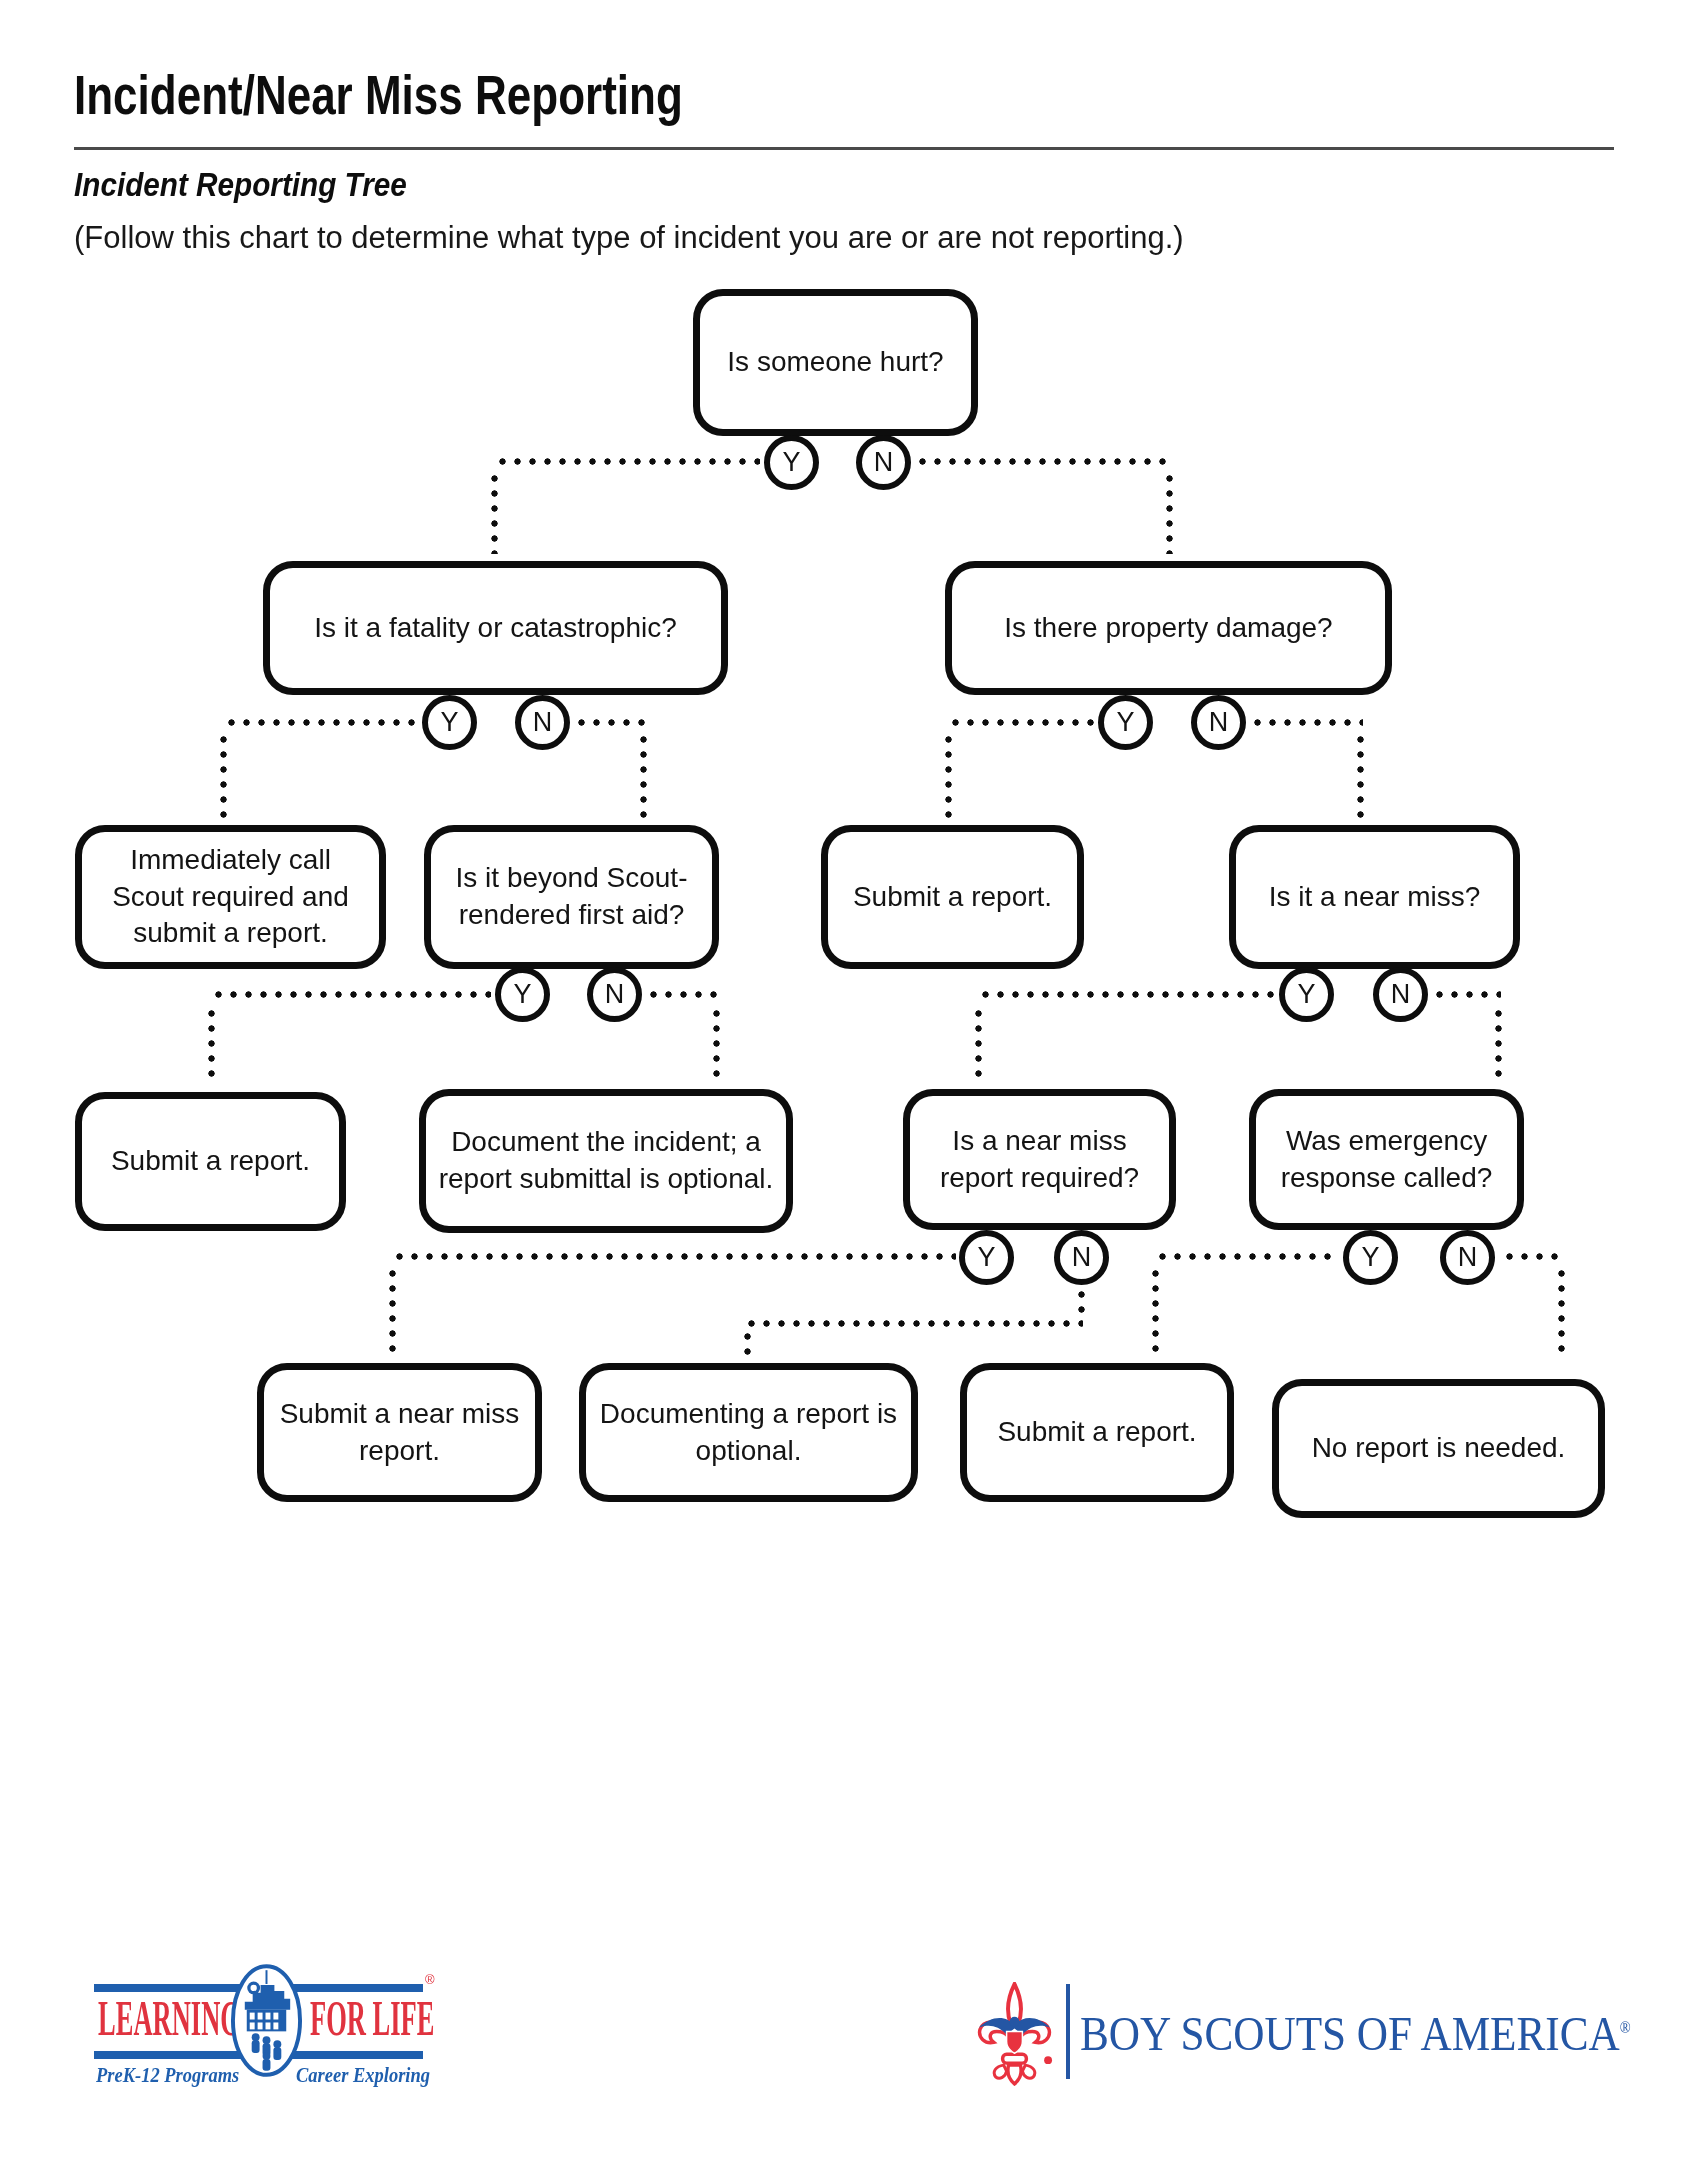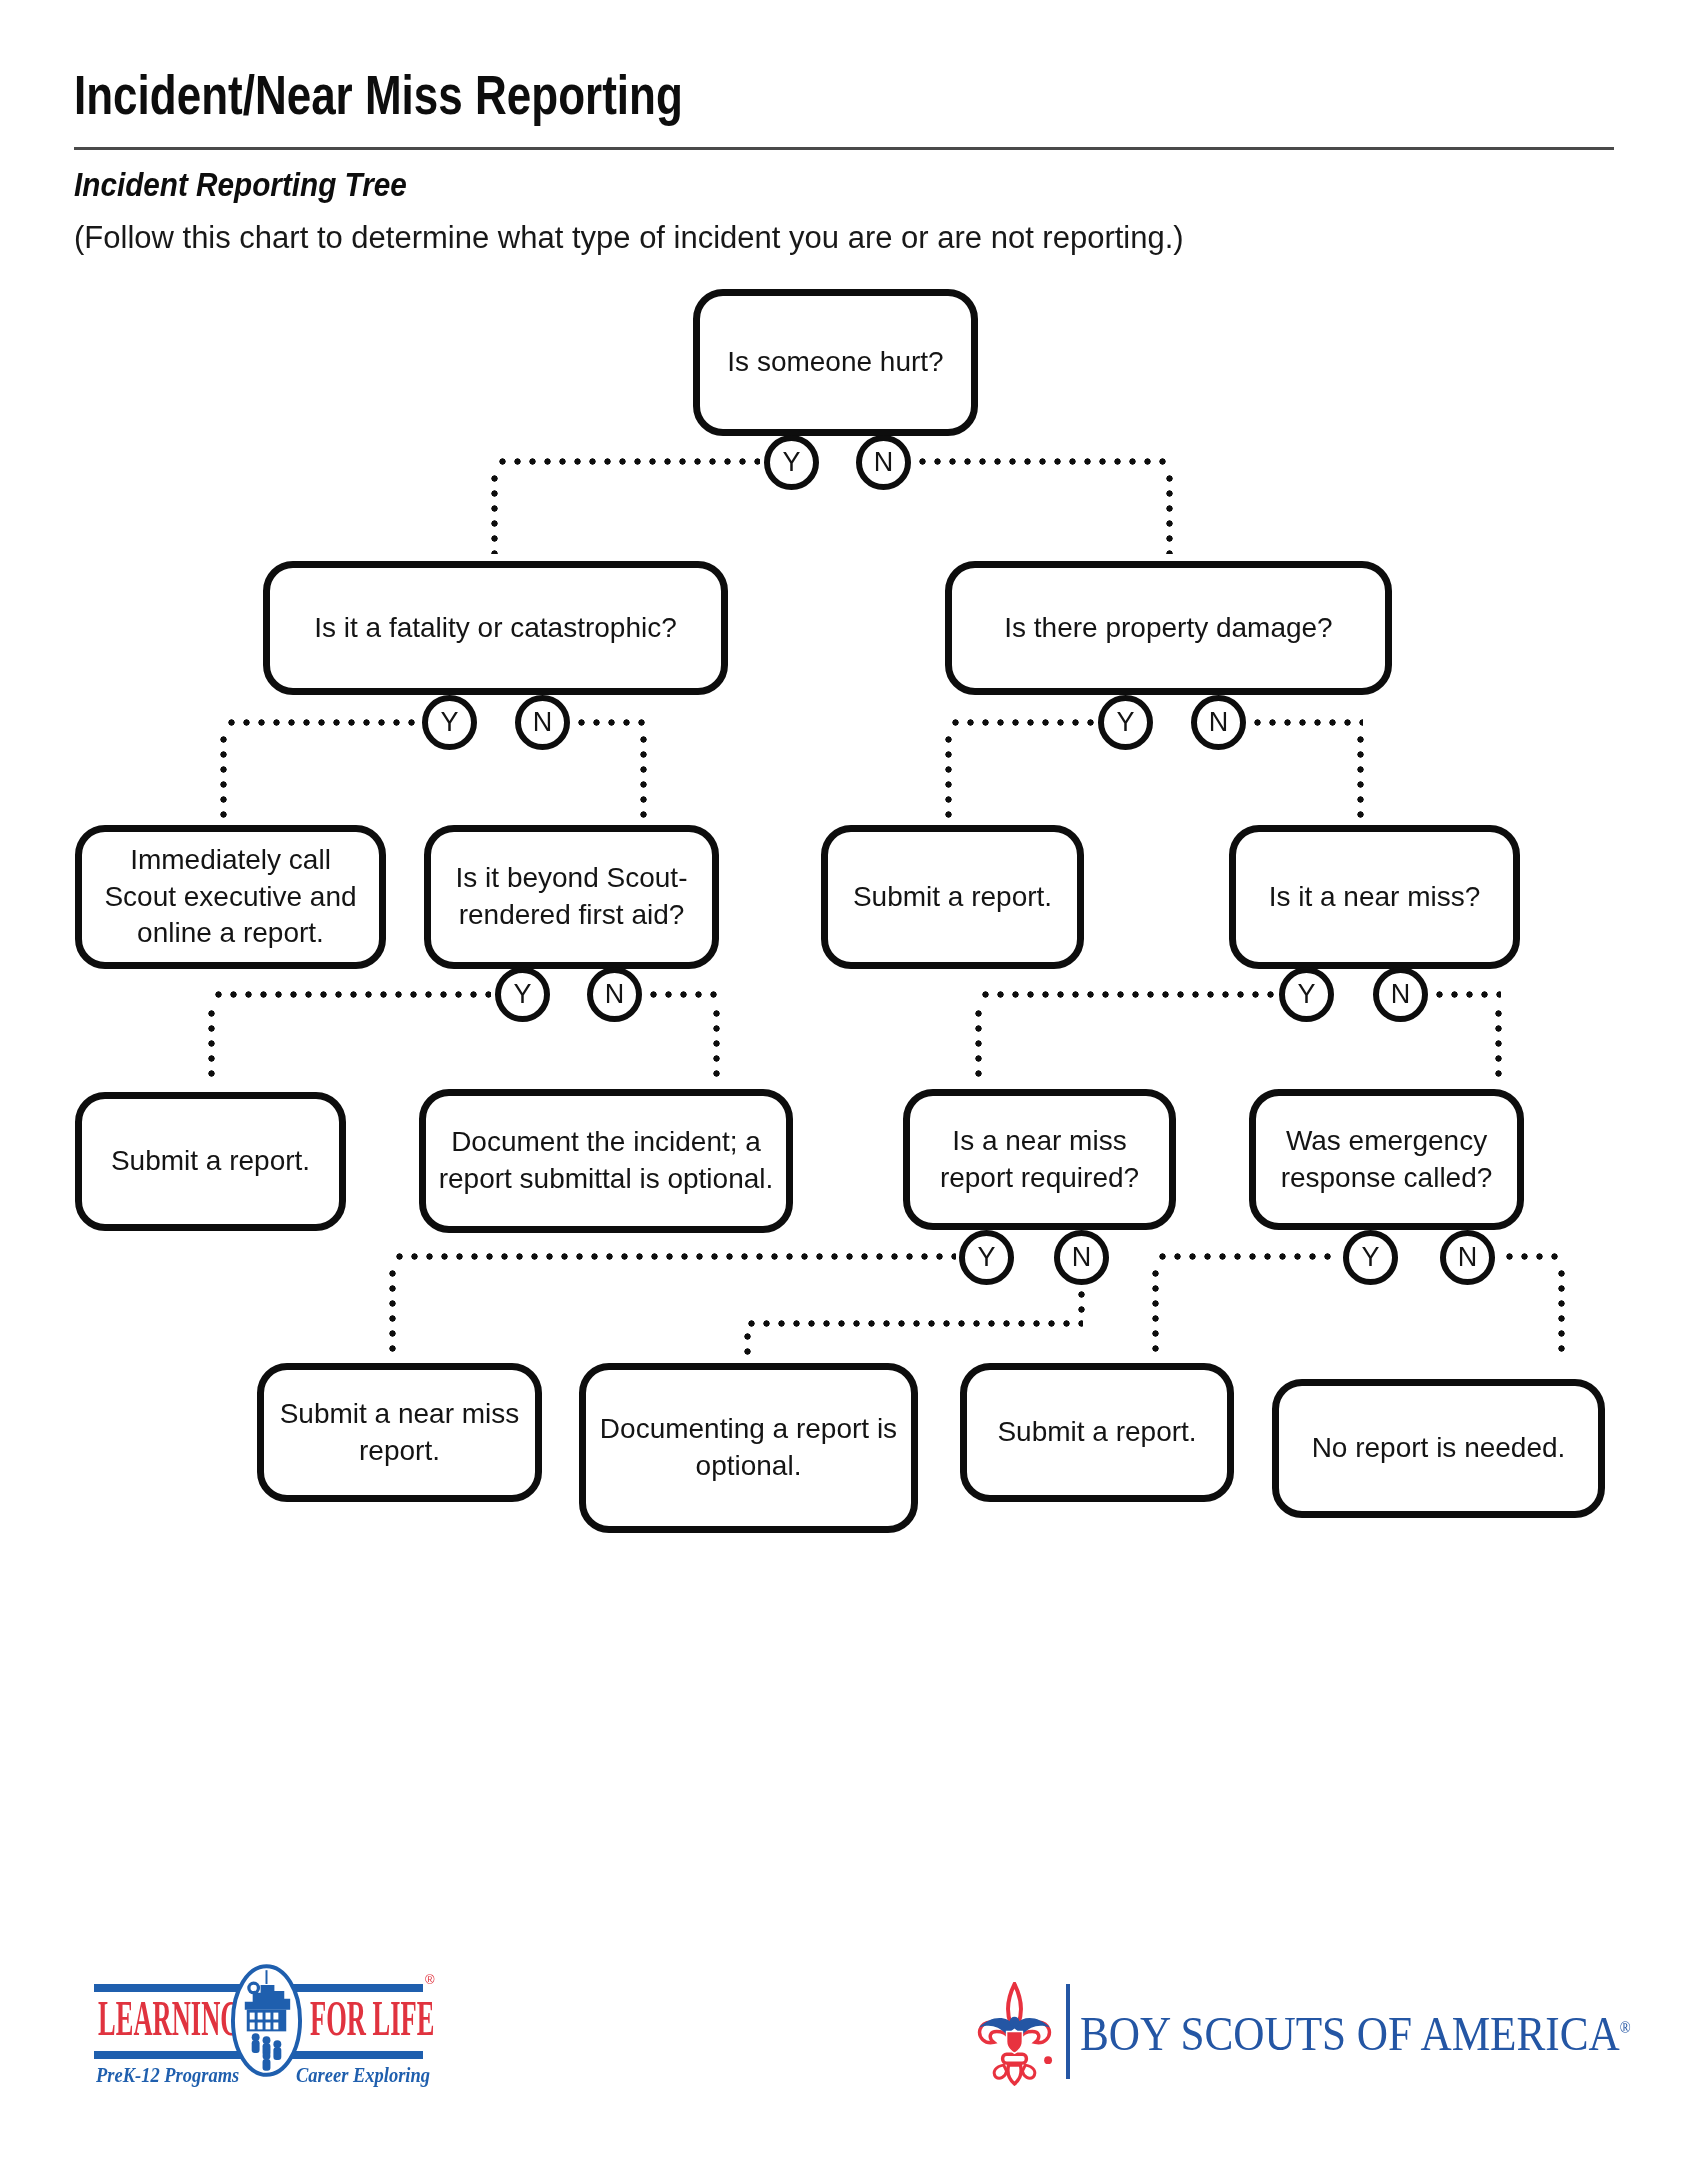--- a/index.html
+++ b/index.html
@@ -94,21 +94,21 @@
       <span>Is someone hurt?</span>
       </div>
     <div class="node" style="left:263px;top:561px;width:465px;height:134px;">
       <span>Is it a fatality or catastrophic?</span>
       </div>
     <div class="node" style="left:945px;top:561px;width:447px;height:134px;">
       <span>Is there property damage?</span>
       </div>
 
     <div class="node" style="left:75px;top:825px;width:311px;height:144px;">
-      <span>Immediately call Scout executive and online a report.</span>
+      <span>Immediately call Scout required and submit a report.</span>
       </div>
     <div class="node" style="left:424px;top:825px;width:295px;height:144px;">
       <span>Is it beyond Scout-rendered first aid?</span>
       </div>
     <div class="node" style="left:821px;top:825px;width:263px;height:144px;">
       <span>Submit a report.</span>
       </div>
     <div class="node" style="left:1229px;top:825px;width:291px;height:144px;">
       <span>Is it a near miss?</span>
       </div>
@@ -122,21 +122,21 @@
     <div class="node" style="left:903px;top:1089px;width:273px;height:141px;text-align:center;">
       <span>Is a near miss report required?</span>
       </div>
     <div class="node" style="left:1249px;top:1089px;width:275px;height:141px;">
       <span>Was emergency response called?</span>
       </div>
 
     <div class="node" style="left:257px;top:1363px;width:285px;height:139px;">
       <span>Submit a near miss report.</span>
       </div>
-    <div class="node" style="left:579px;top:1363px;width:339px;height:170px;">
+    <div class="node" style="left:579px;top:1363px;width:339px;height:139px;">
       <span>Documenting a report is optional.</span>
       </div>
     <div class="node" style="left:960px;top:1363px;width:274px;height:139px;">
       <span>Submit a report.</span>
       </div>
     <div class="node" style="left:1272px;top:1363px;width:333px;height:139px;margin-top:16px;">
       <span>No report is needed.</span>
       </div>
 
     <div class="yn" style="left:764px;top:435px;">Y</div>

